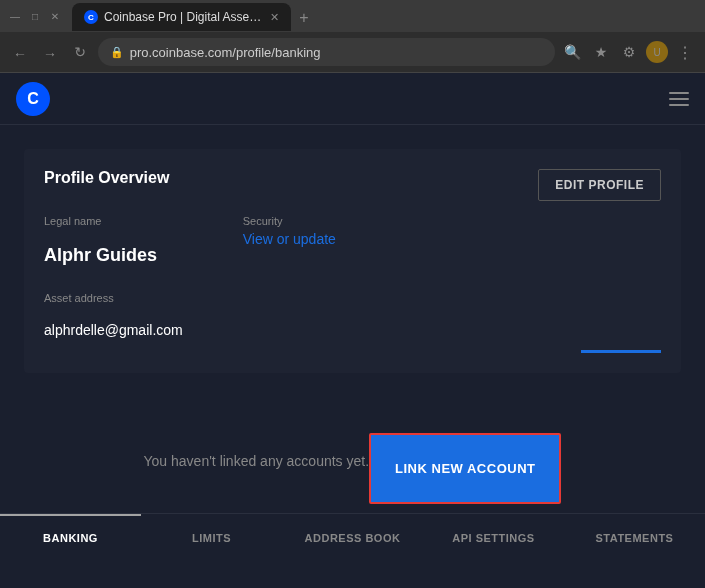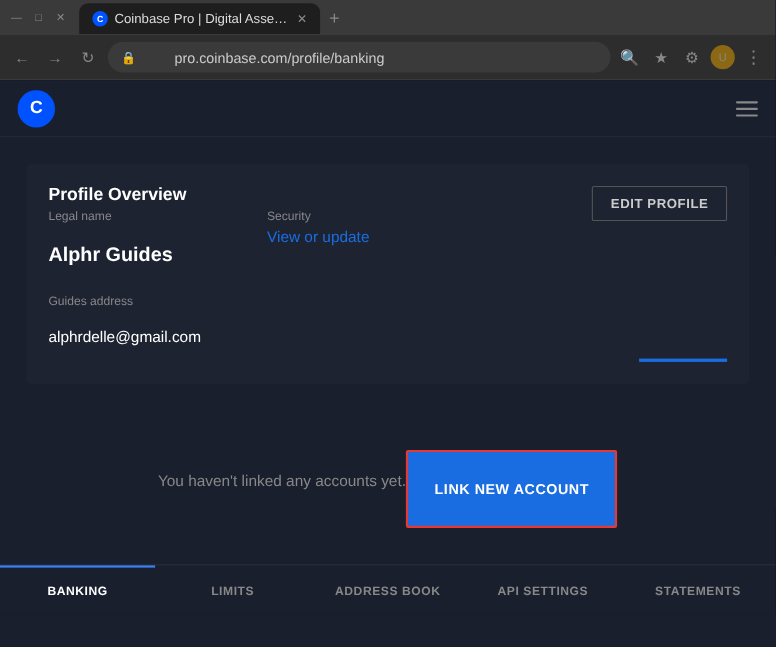--- a/index.html
+++ b/index.html
@@ -109,21 +109,20 @@
       gap: 6px;
       height: 28px;
     }
     .lock-icon {
       color: #888;
       font-size: 11px;
     }
     .url-text {
       font-size: 13px;
       color: #ccc;
-      margin-left: 29px;
     }
     .toolbar-icons {
       display: flex;
       align-items: center;
       gap: 4px;
     }
     .toolbar-icon {
       width: 24px;
       height: 24px;
       display: flex;
@@ -201,21 +200,21 @@
       flex: 1;
       padding: 24px 24px 0;
       background: #1a1f2e;
       overflow: hidden;
     }
 
     .profile-title {
       font-size: 16px;
       font-weight: 700;
       color: #fff;
-      margin-bottom: 4px;
+      margin-bottom: 28px;
     }
 
     .info-group {
       display: flex;
       flex-direction: column;
       gap: 18px;
     }
 
     .info-label {
       font-size: 11px;
@@ -315,21 +314,21 @@
       font-size: 11px;
       font-weight: 700;
       color: #888;
       letter-spacing: 0.5px;
       cursor: pointer;
       height: 100%;
       border-top: 2px solid transparent;
     }
     .bottom-nav-item.active {
       color: #fff;
-      border-top: 2px solid #3b82f6;
+      border-top: 2px solid #a3a3a3;
     }
   </style>
 </head>
 <body>
 
 <div class="browser-chrome">
 
   <div class="title-bar">
     <div class="window-controls">
       <div class="win-btn">—</div>
@@ -386,21 +385,21 @@
     <div style="background:#1e2332;border-radius:4px;padding:20px;margin-bottom:0;">
       <div class="profile-header">
         <div style="display:flex;align-items:flex-start;justify-content:space-between;">
 
           <div>
             <div class="profile-title">Profile Overview</div>
             <div style="display:flex;gap:60px;align-items:flex-start;">
               <div class="info-group">
                 <span class="info-label">Legal name</span>
                 <span class="info-value">Alphr Guides</span>
-                <span class="info-label" style="margin-top:8px;">Guides address</span>
+                <span class="info-label" style="margin-top:8px;">Asset address</span>
                 <span class="info-value-small">alphrdelle@gmail.com</span>
               </div>
               <div class="security-group">
                 <span class="security-label">Security</span>
                 <a class="security-link">View or update</a>
               </div>
             </div>
           </div>
 
           <button class="edit-profile-btn">EDIT PROFILE</button>

